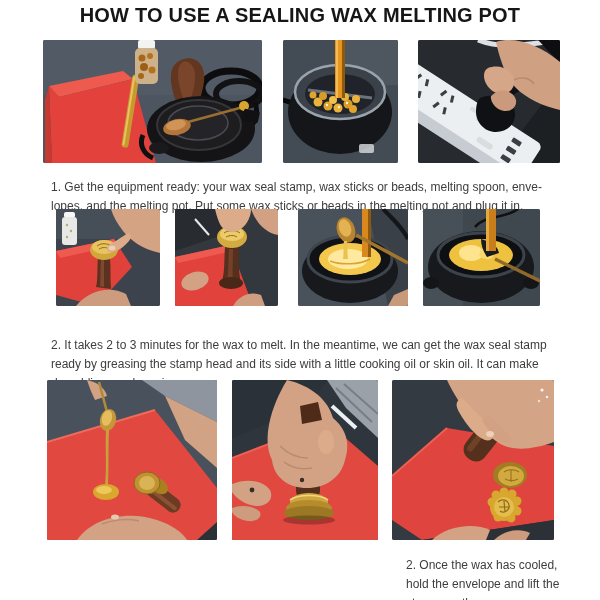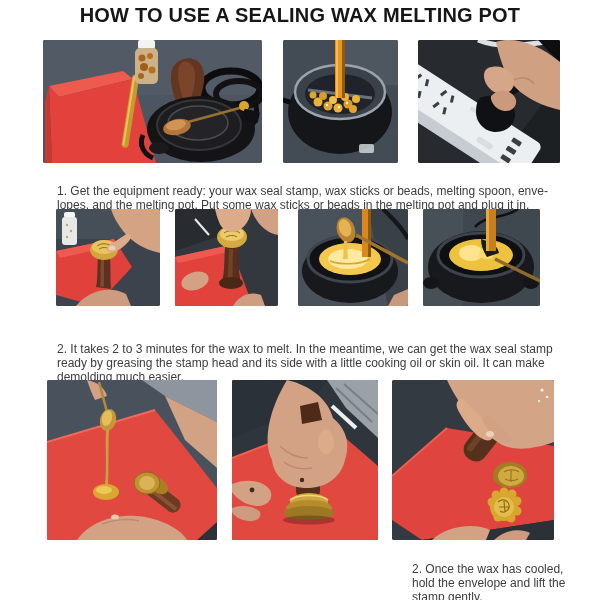--- a/index.html
+++ b/index.html
@@ -1,20 +1,20 @@
 <!DOCTYPE html>
 <html><head>
 <meta charset="utf-8">
 <style>
   html,body{margin:0;padding:0;background:#ffffff;}
   .sheet{position:relative;width:600px;height:600px;background:#ffffff;overflow:hidden;
          font-family:"Liberation Sans",sans-serif;}
   .title{position:absolute;top:4px;left:0;width:600px;margin:0;text-align:center;
          font-size:20px;font-weight:bold;color:#161616;letter-spacing:.2px;}
-  .step{position:absolute;margin:14px;font-size:12px;line-height:14px;color:#3d3d3d;
+  .step{position:absolute;margin:8px;font-size:12px;line-height:19px;color:#3d3d3d;
         white-space:pre-line;}
   .photo{position:absolute;overflow:hidden;border-radius:2px;background:#49525c;}
   .photo svg{display:block;width:100%;height:100%;}
 </style>
 </head>
 <body>
 
 <div class="sheet">
 
   <h1 class="title">HOW TO USE A SEALING WAX MELTING POT</h1>

